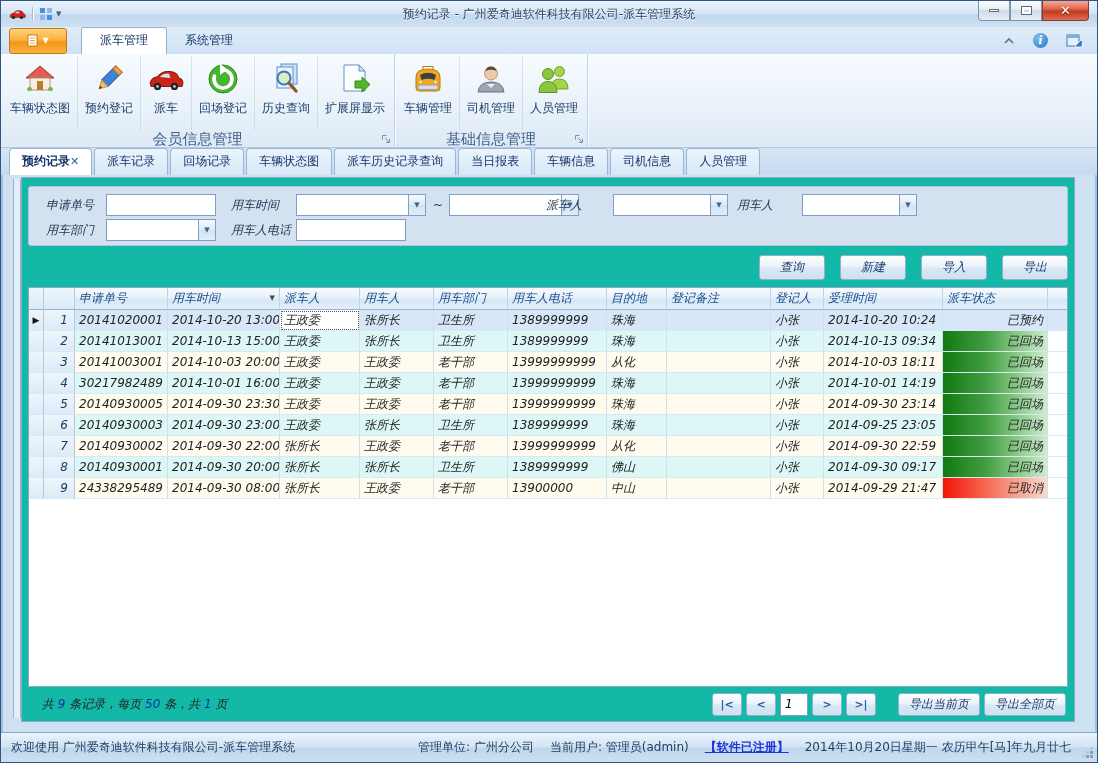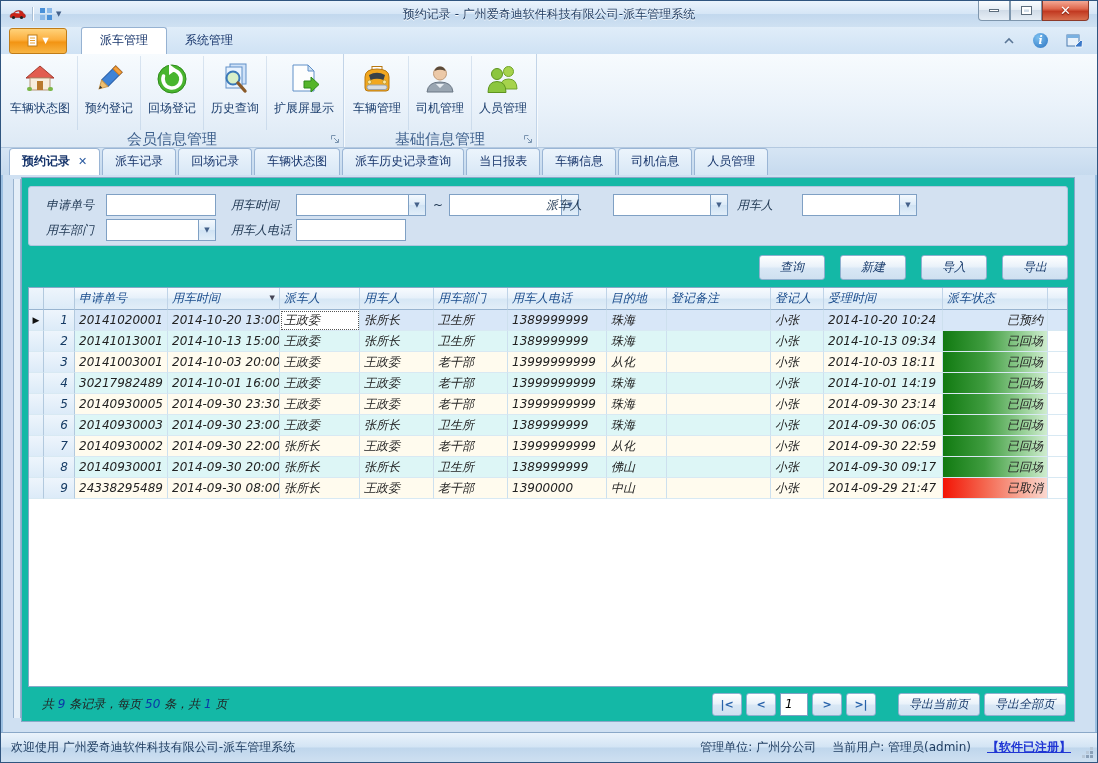--- a/index.html
+++ b/index.html
@@ -57,21 +57,21 @@
   .rbtn .rlabel{color:#1d3f6e;white-space:nowrap;margin-top:2px;}
   .rfooter{height:17px;position:relative;text-align:center;color:#40628e;font-size:15px;}
   .launcher{position:absolute;right:3px;bottom:3px;}
 
   
   .doctabs{height:27px;flex:0 0 auto;display:flex;align-items:flex-end;gap:2px;padding-left:8px;
            background:linear-gradient(#d6e5f4,#c6daee);}
   .dtab{padding:4px 12px 5px;color:#17356b;white-space:nowrap;cursor:default;
         border:1px solid #9ab5d5;border-bottom:none;border-radius:4px 4px 0 0;
         background:linear-gradient(#ecf4fc,#d8e7f6);}
-  .dtab.active{background:#fff;font-weight:bold;display:flex;gap:8px;align-items:center;}
+  .dtab.active{background:#fff;font-weight:bold;display:flex;gap:0;align-items:center;}
   .dtab .close-x{color:#2a5aa0;font-weight:bold;font-size:11px;}
 
   
   .content{flex:1;position:relative;padding:2px 22px 10px 20px;}
   .content:before{content:"";position:absolute;left:12px;top:4px;bottom:14px;width:6px;
                   border-left:1px solid #9ab4d0;border-right:1px solid #9ab4d0;background:#e4eef8;}
   .panel{height:100%;background:#14b8a6;border:1px solid #8aa8c8;box-sizing:border-box;
          display:flex;flex-direction:column;font-style:italic;}
 
   .filter{height:58px;margin:8px 6px 0;background:#d3e1f1;border:1px solid #b0c6de;
@@ -232,20 +232,33 @@
                   <rect x="12.5" y="3" width="9" height="4" fill="#f6a13c" stroke="#c87820"></rect>
                   <polygon points="12.5,23 21.5,23 17,31" fill="#f0c070" stroke="#c89850"></polygon>
                   <polygon points="15.6,28 18.4,28 17,31" fill="#333"></polygon>
                 </g>
               </svg>
           </span>
           <span class="rlabel">预约登记</span>
         </div>
         <div class="rbtn">
           <span class="ricon">
+            <svg width="36" height="30" viewBox="0 0 34 28">
+                <path d="M2 18 q1 -5 7 -6 q4 -6 12 -5 q7 1 8 6 q4 1 4 5 l-1 3 -29 0 z" fill="#cc2418" stroke="#8a170e"></path>
+                <path d="M11 12 q4 -4 9 -3 l1 4 z" fill="#cfe6f4"></path>
+                <circle cx="9" cy="21" r="3.4" fill="#222"></circle>
+                <circle cx="25" cy="21" r="3.4" fill="#222"></circle>
+                <circle cx="9" cy="21" r="1.4" fill="#bbb"></circle>
+                <circle cx="25" cy="21" r="1.4" fill="#bbb"></circle>
+              </svg>
+          </span>
+          <span class="rlabel">派车</span>
+        </div>
+        <div class="rbtn">
+          <span class="ricon">
             <svg width="34" height="34" viewBox="0 0 34 34">
                 <circle cx="17" cy="17" r="14" fill="#49b52e" stroke="#2e8a1a"></circle>
                 <path d="M17 8 a9 9 0 1 1 -8.5 6" fill="none" stroke="#fff" stroke-width="3.6" stroke-linecap="round"></path>
                 <polygon points="14,2 14,13 21.5,7.5" fill="#fff"></polygon>
               </svg>
           </span>
           <span class="rlabel">回场登记</span>
         </div>
         <div class="rbtn">
           <span class="ricon">
@@ -495,21 +508,21 @@
               <div class="td num">6</div>
               <div class="td c0">20140930003</div>
               <div class="td c1">2014-09-30 23:00</div>
               <div class="td c2">王政委</div>
               <div class="td c3">张所长</div>
               <div class="td c4">卫生所</div>
               <div class="td c5">1389999999</div>
               <div class="td c6">珠海</div>
               <div class="td c7"></div>
               <div class="td c8">小张</div>
-              <div class="td c9">2014-09-30 06:05</div>
+              <div class="td c9">2014-09-25 23:05</div>
               <div class="td c10 status-returned">已回场</div>
               <div class="td fill"></div>
             </div>
             <div class="tr">
               <div class="td ind"></div>
               <div class="td num">7</div>
               <div class="td c0">20140930002</div>
               <div class="td c1">2014-09-30 22:00</div>
               <div class="td c2">张所长</div>
               <div class="td c3">王政委</div>
@@ -572,16 +585,17 @@
       </div>
 
     </div>
   </div>
 
   <div class="statusbar">
     <span class="welcome">欢迎使用 广州爱奇迪软件科技有限公司-派车管理系统</span>
     <span><span>管理单位: </span><span>广州分公司</span></span>
     <span><span>当前用户: </span><span>管理员(admin)</span></span>
     <span class="license">【软件已注册】</span>
+    <span>2014年10月20日星期一 农历甲午[马]年九月廿七</span>
     <span class="grip"></span>
   </div>
 
 </div>
 
 </body></html>

